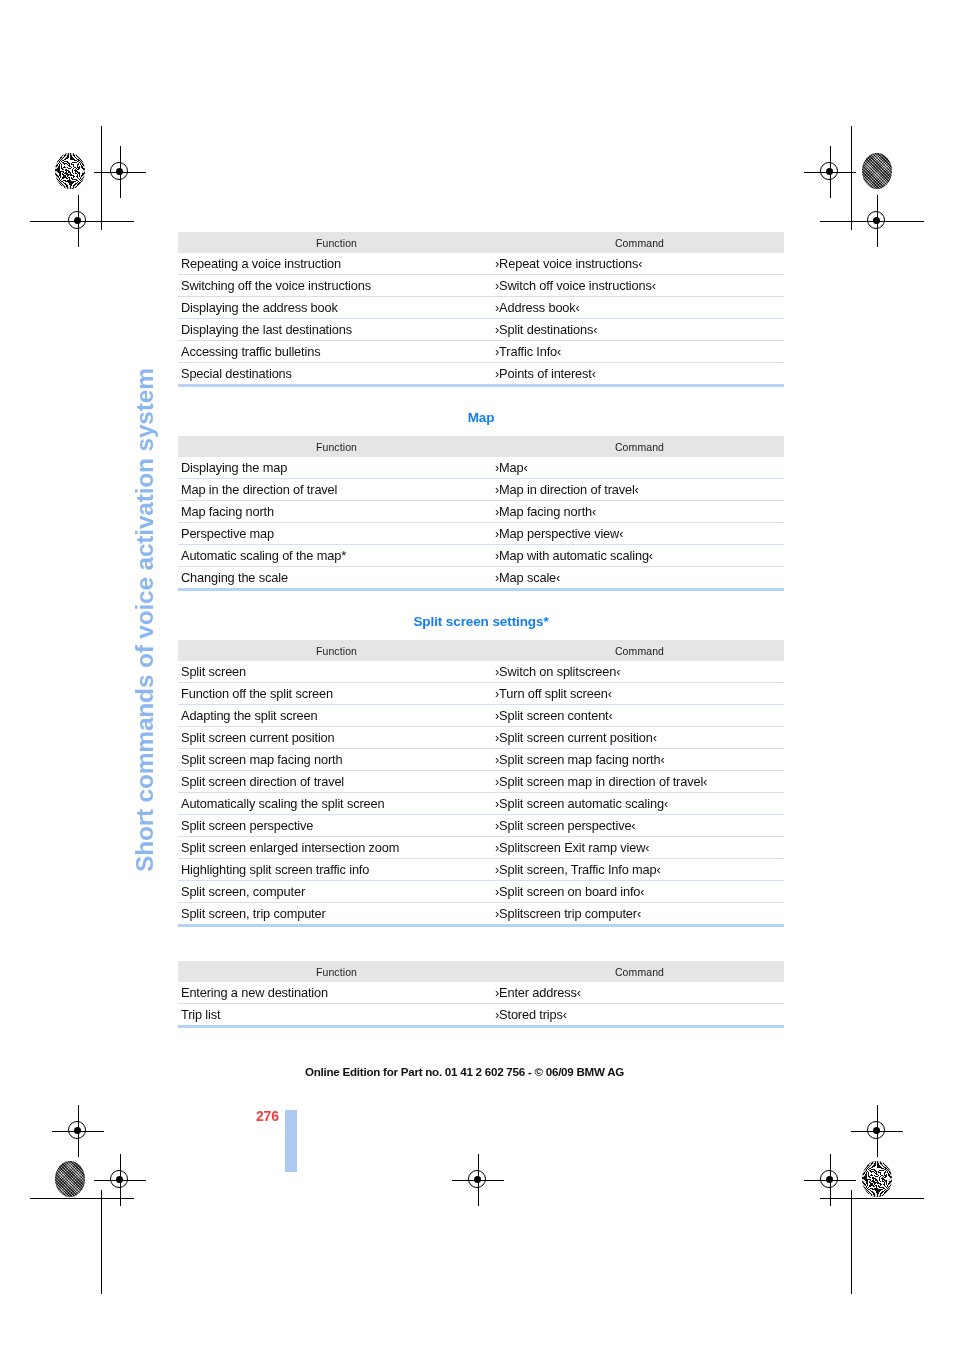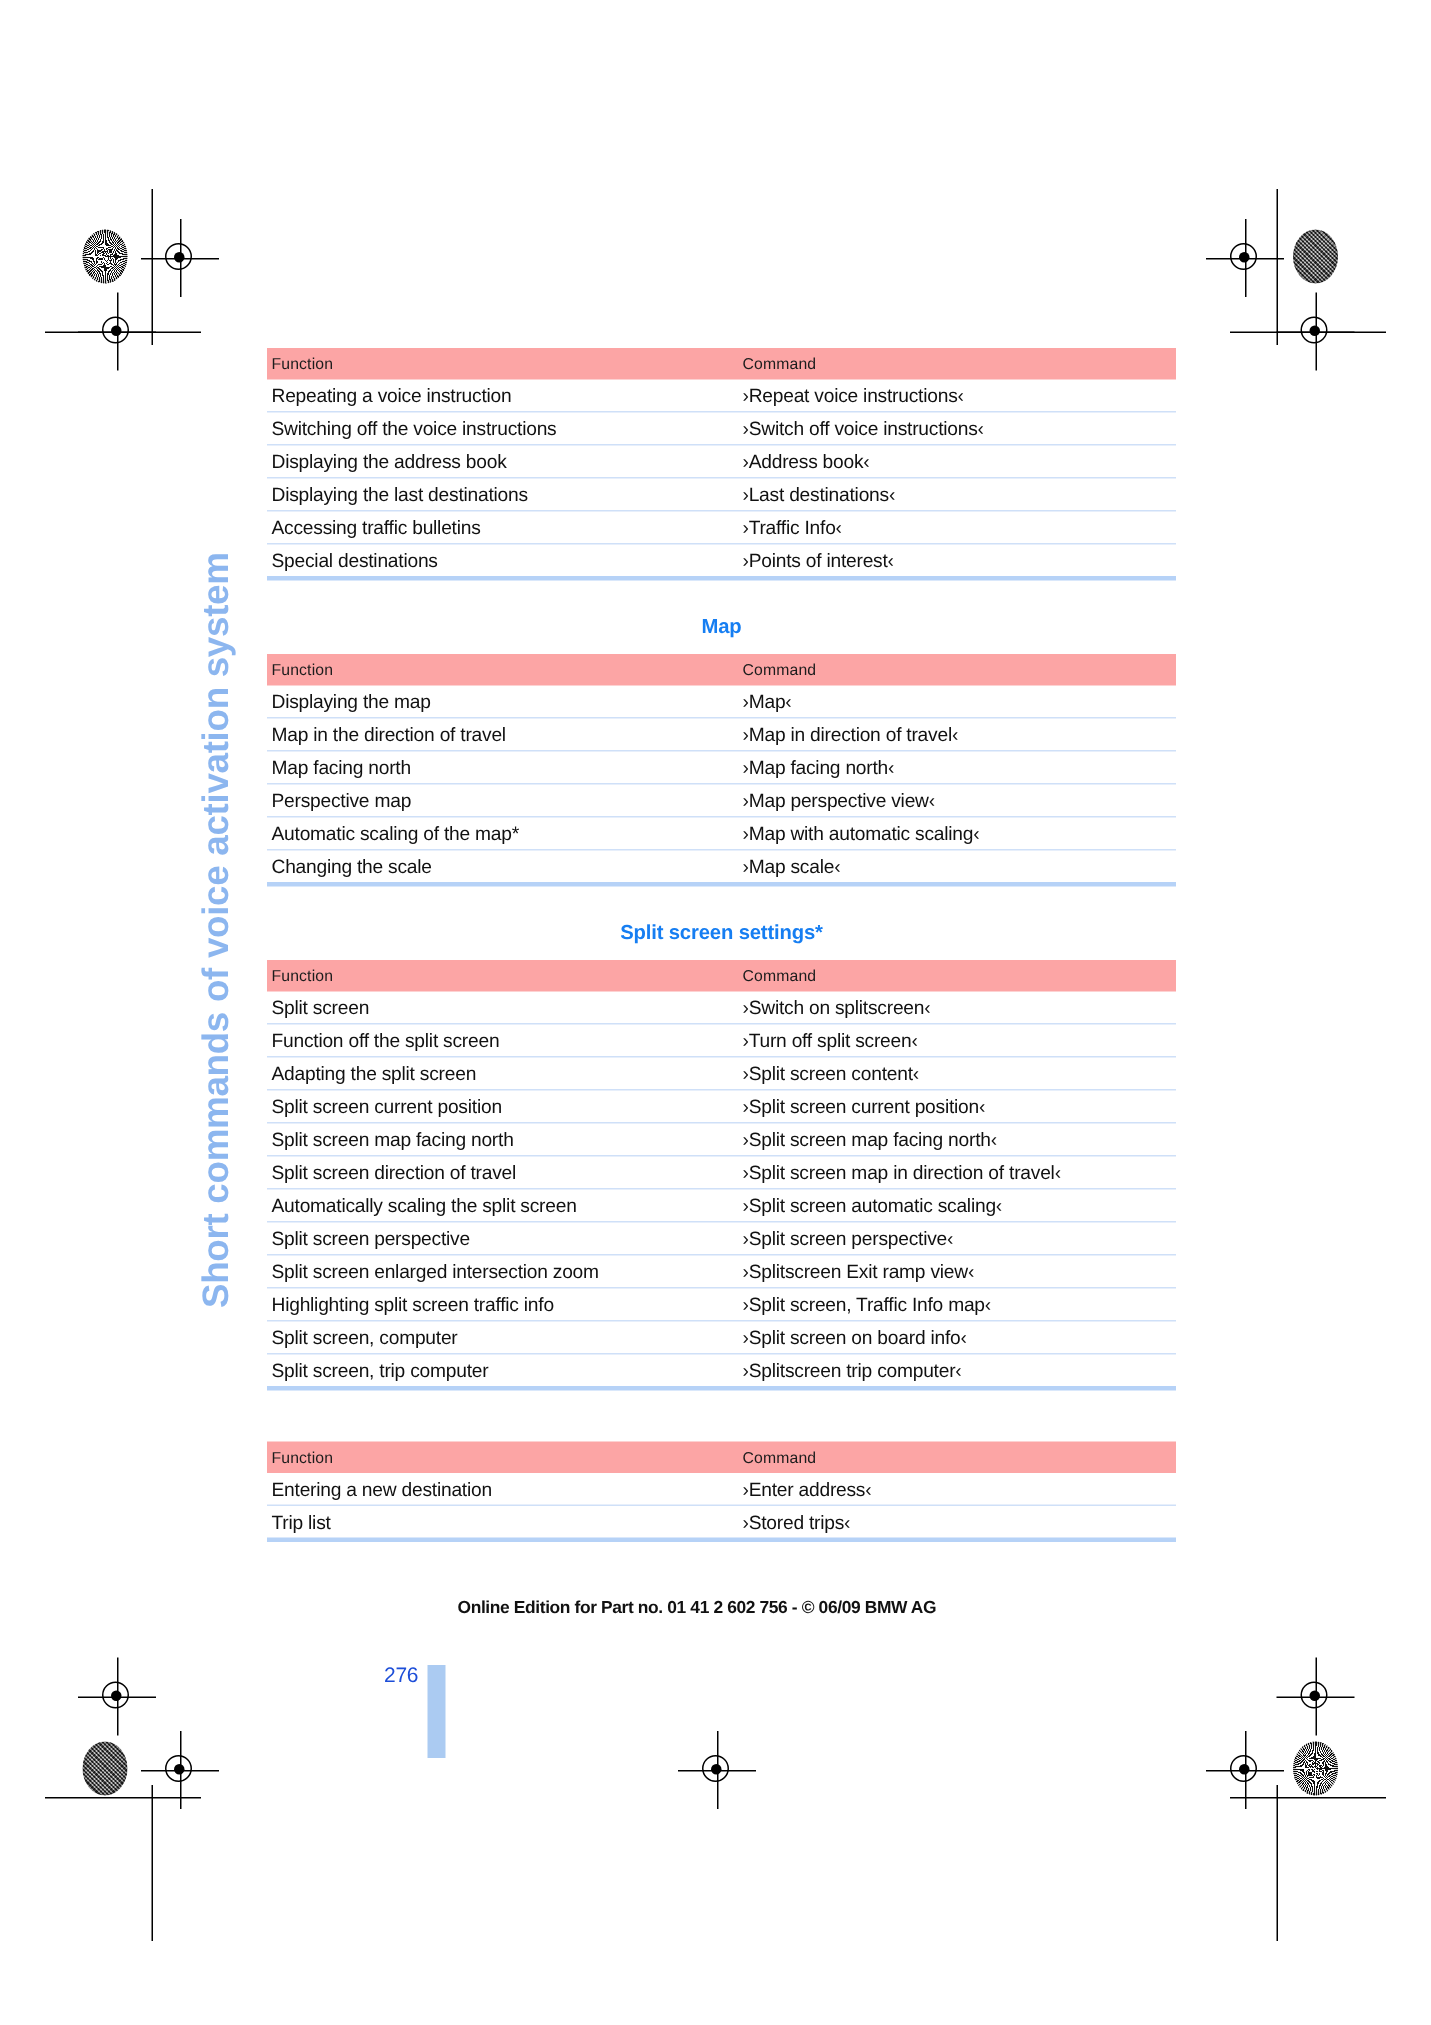--- a/index.html
+++ b/index.html
@@ -108,25 +108,25 @@
     text-align: center;
   }
 
   table.cmd {
     border-collapse: collapse;
     width: 606px;
     table-layout: fixed;
     border-bottom: 3px solid #b6d2f7;
   }
   table.cmd th {
-    background: #fca5a5;
+    background: #e5e5e5;
     color: #1c1c1c;
     font-size: 10.5px;
     font-weight: normal;
-    text-align: left;
+    text-align: center;
     padding: 5px 0 4px 3px;
     letter-spacing: 0.1px;
   }
   table.cmd td {
     font-size: 12.8px;
     color: #111;
     padding: 3px 0 3px 3px;
     border-top: 1px solid #cfe0f8;
     letter-spacing: -0.15px;
     white-space: nowrap;
@@ -139,22 +139,23 @@
 
   .gap-after-table { height: 23px; }
   .gap-after-heading { height: 11px; }
 
   
   .footer { position: absolute; left: 0; top: 1106px; width: 954px; height: 80px; }
   .pagenum {
     position: absolute;
     left: 256px; top: 1108px;
     font-size: 14px;
-    color: #1d4ed8;
+    color: #ef4444;
     letter-spacing: -0.2px;
+    font-weight: bold;
   }
   .pagebar {
     position: absolute;
     left: 285px; top: 1110px;
     width: 12px; height: 62px;
     background: #abcbf2;
   }
   .footer-note {
     position: absolute;
     left: 305px; top: 1065px;
@@ -266,21 +267,21 @@
           <tr>
             <td>Switching off the voice instructions</td>
             <td>›Switch off voice instructions‹</td>
           </tr>
           <tr>
             <td>Displaying the address book</td>
             <td>›Address book‹</td>
           </tr>
           <tr>
             <td>Displaying the last destinations</td>
-            <td>›Last destinations‹</td>
+            <td>›Split destinations‹</td>
           </tr>
           <tr>
             <td>Accessing traffic bulletins</td>
             <td>›Traffic Info‹</td>
           </tr>
           <tr>
             <td>Special destinations</td>
             <td>›Points of interest‹</td>
           </tr>
         </tbody>

